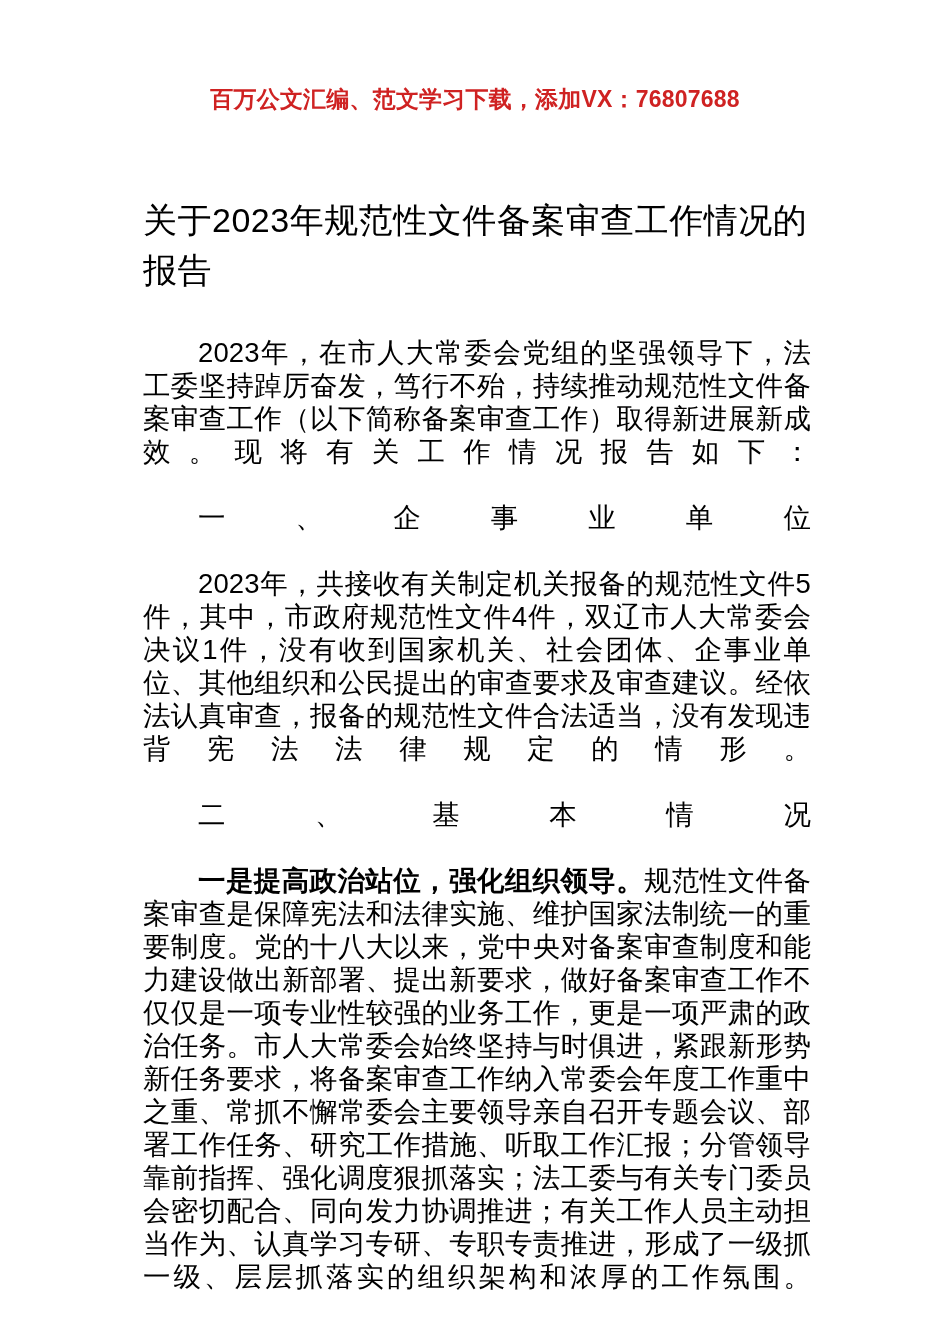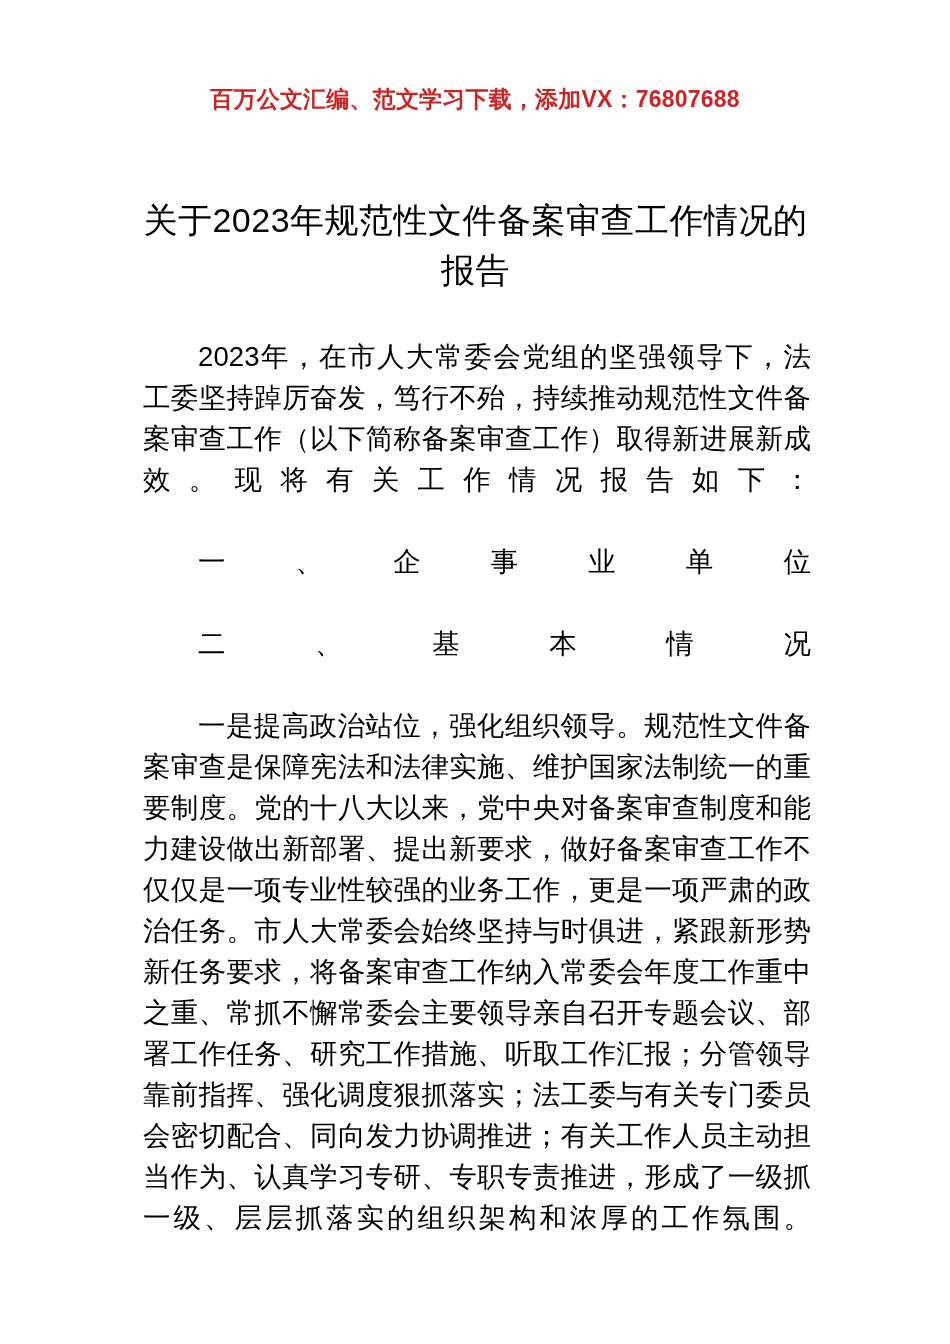--- a/index.html
+++ b/index.html
@@ -40,53 +40,52 @@
     white-space: nowrap;
     font-family: "Liberation Sans", "DejaVu Sans", sans-serif;
   }
 
   
   .doc-title {
     position: absolute;
     top: 172px;
     left: 143px;
     width: 665px;
-    text-align: center;
     font-size: 34px;
     line-height: 50px;
     font-weight: 400;
     letter-spacing: 0.5px;
     font-family: "Liberation Sans", "DejaVu Sans", sans-serif;
   }
 
   
   .doc-body {
     position: absolute;
     top: 336px;
     left: 143px;
     width: 668px;
   }
 
   .para {
     font-size: 27.5px;
-    line-height: 41px;
+    line-height: 33px;
     text-align: justify;
     text-justify: inter-ideograph;
     text-indent: 2em;
     margin: 0;
     letter-spacing: 0.1px;
     word-break: break-all;
   }
 
   .para.heading-line {
     text-indent: 2em;
   }
 
   .lead-bold {
-    font-weight: 400;
+    font-weight: 700;
   }
 
   
   .para::after {
     content: "";
     display: inline-block;
     width: 100%;
   }
 </style>
 </head>
@@ -99,20 +98,21 @@
   </div>
 
   <h1 class="doc-title">关于2023年规范性文件备案审查工作情况的报告</h1>
 
   <div class="doc-body">
 
     <p class="para">2023年，在市人大常委会党组的坚强领导下，法工委坚持踔厉奋发，笃行不殆，持续推动规范性文件备案审查工作（以下简称备案审查工作）取得新进展新成效。现将有关工作情况报告如下：</p>
 
     <p class="para heading-line">一、企事业单位</p>
 
+    <p class="para">2023年，共接收有关制定机关报备的规范性文件5件，其中，市政府规范性文件4件，双辽市人大常委会决议1件，没有收到国家机关、社会团体、企事业单位、其他组织和公民提出的审查要求及审查建议。经依法认真审查，报备的规范性文件合法适当，没有发现违背宪法法律规定的情形。</p>
 
     <p class="para heading-line">二、基本情况</p>
 
     <p class="para"><span class="lead-bold">一是提高政治站位，强化组织领导。</span><span>规范性文件备案审查是保障宪法和法律实施、维护国家法制统一的重要制度。党的十八大以来，党中央对备案审查制度和能力建设做出新部署、提出新要求，做好备案审查工作不仅仅是一项专业性较强的业务工作，更是一项严肃的政治任务。市人大常委会始终坚持与时俱进，紧跟新形势新任务要求，将备案审查工作纳入常委会年度工作重中之重、常抓不懈常委会主要领导亲自召开专题会议、部署工作任务、研究工作措施、听取工作汇报；分管领导靠前指挥、强化调度狠抓落实；法工委与有关专门委员会密切配合、同向发力协调推进；有关工作人员主动担当作为、认真学习专研、专职专责推进，形成了一级抓一级、层层抓落实的组织架构和浓厚的工作氛围。</span></p>
 
   </div>
 
 </div>
 
 </body></html>

